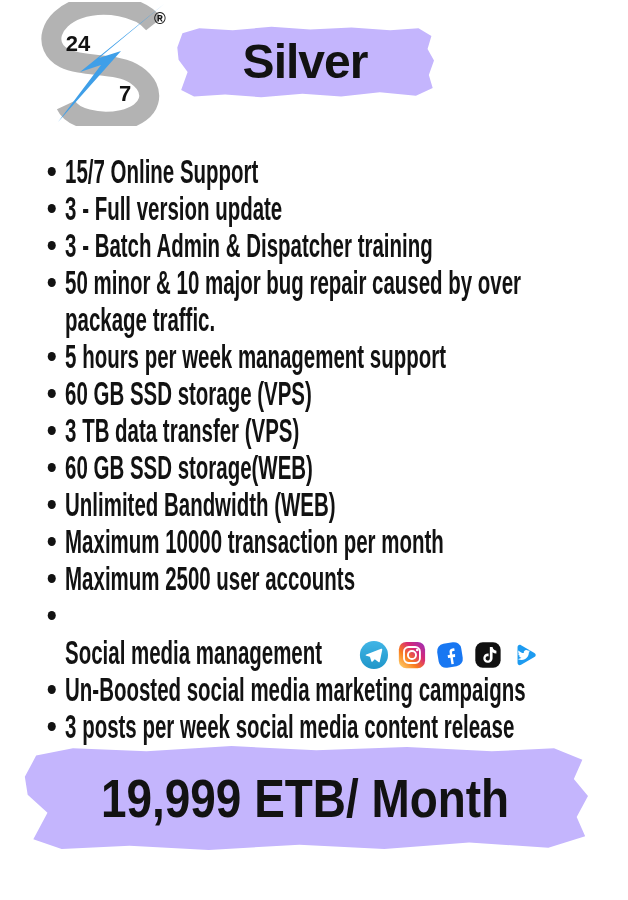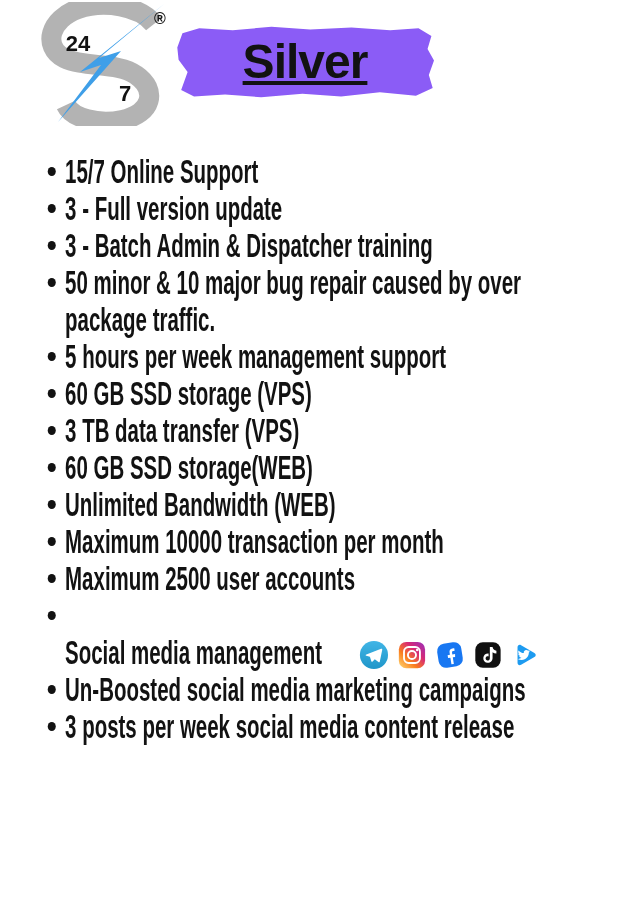--- a/index.html
+++ b/index.html
@@ -12,23 +12,23 @@
     font-weight:700;
     color:#121212;
   }
 
   
   .logo{position:absolute;left:24px;top:2px;width:152px;height:124px;}
 
   
   .brush{
     position:absolute;
-    background:#8b5cf6;
+    background:#c4b5fd;
     clip-path:polygon(0.5% 30%, 2.5% 10%, 9% 3%, 22% 6%, 37% 1%, 52% 5%, 68% 2%, 83% 6%, 94% 3%, 99% 14%, 97.5% 32%, 100% 48%, 98% 68%, 99.5% 86%, 93% 97%, 79% 92%, 64% 98%, 49% 94%, 33% 99%, 19% 95%, 7% 98%, 2% 89%, 4.5% 64%, 1% 47%);
-    display:flex;align-items:center;justify-content:center;text-decoration:underline;
+    display:flex;align-items:center;justify-content:center;
   }
   .title-banner{left:176px;top:26px;width:258px;height:72px;}
   .title-banner h1{
     margin:0;font-size:48px;line-height:1;letter-spacing:-1px;color:#121212;
   }
   .price-banner{left:22px;top:745px;width:566px;height:106px;}
   .price-banner .price{
     font-size:54px;line-height:1;white-space:nowrap;
     transform:scaleX(0.85);transform-origin:50% 50%;
     color:#121212;
@@ -141,14 +141,17 @@
           <path fill="#1d9bf0" d="M10.8 5.6 C8.9 4.5 7 5.6 7 7.8 v16.4 c0 2.2 1.9 3.3 3.8 2.2 l14.2-8.2 c1.9-1.1 1.9-3.3 0-4.4 z"></path>
           <path fill="#ffffff" transform="translate(7.2,9.4) scale(0.55)" d="M23.953 4.57a10 10 0 01-2.825.775 4.958 4.958 0 002.163-2.723c-.951.555-2.005.959-3.127 1.184a4.92 4.92 0 00-8.384 4.482C7.69 8.095 4.067 6.13 1.64 3.162a4.822 4.822 0 00-.666 2.475c0 1.71.87 3.213 2.188 4.096a4.904 4.904 0 01-2.228-.616v.06a4.923 4.923 0 003.946 4.827 4.996 4.996 0 01-2.212.085 4.936 4.936 0 004.604 3.417 9.867 9.867 0 01-6.102 2.105c-.39 0-.779-.023-1.17-.067a13.995 13.995 0 007.557 2.209c9.053 0 13.998-7.496 13.998-13.985 0-.21 0-.42-.015-.63A9.935 9.935 0 0024 4.59z"></path>
         </svg>
       </span>
     </li>
 
     <li><span>Un-Boosted social media marketing campaigns</span></li>
     <li><span>3 posts per week social media content release</span></li>
   </ul>
 
+  <div class="brush price-banner">
+    <div class="price">19,999 ETB/ Month</div>
+  </div>
 
 </div>
 
 </body></html>

